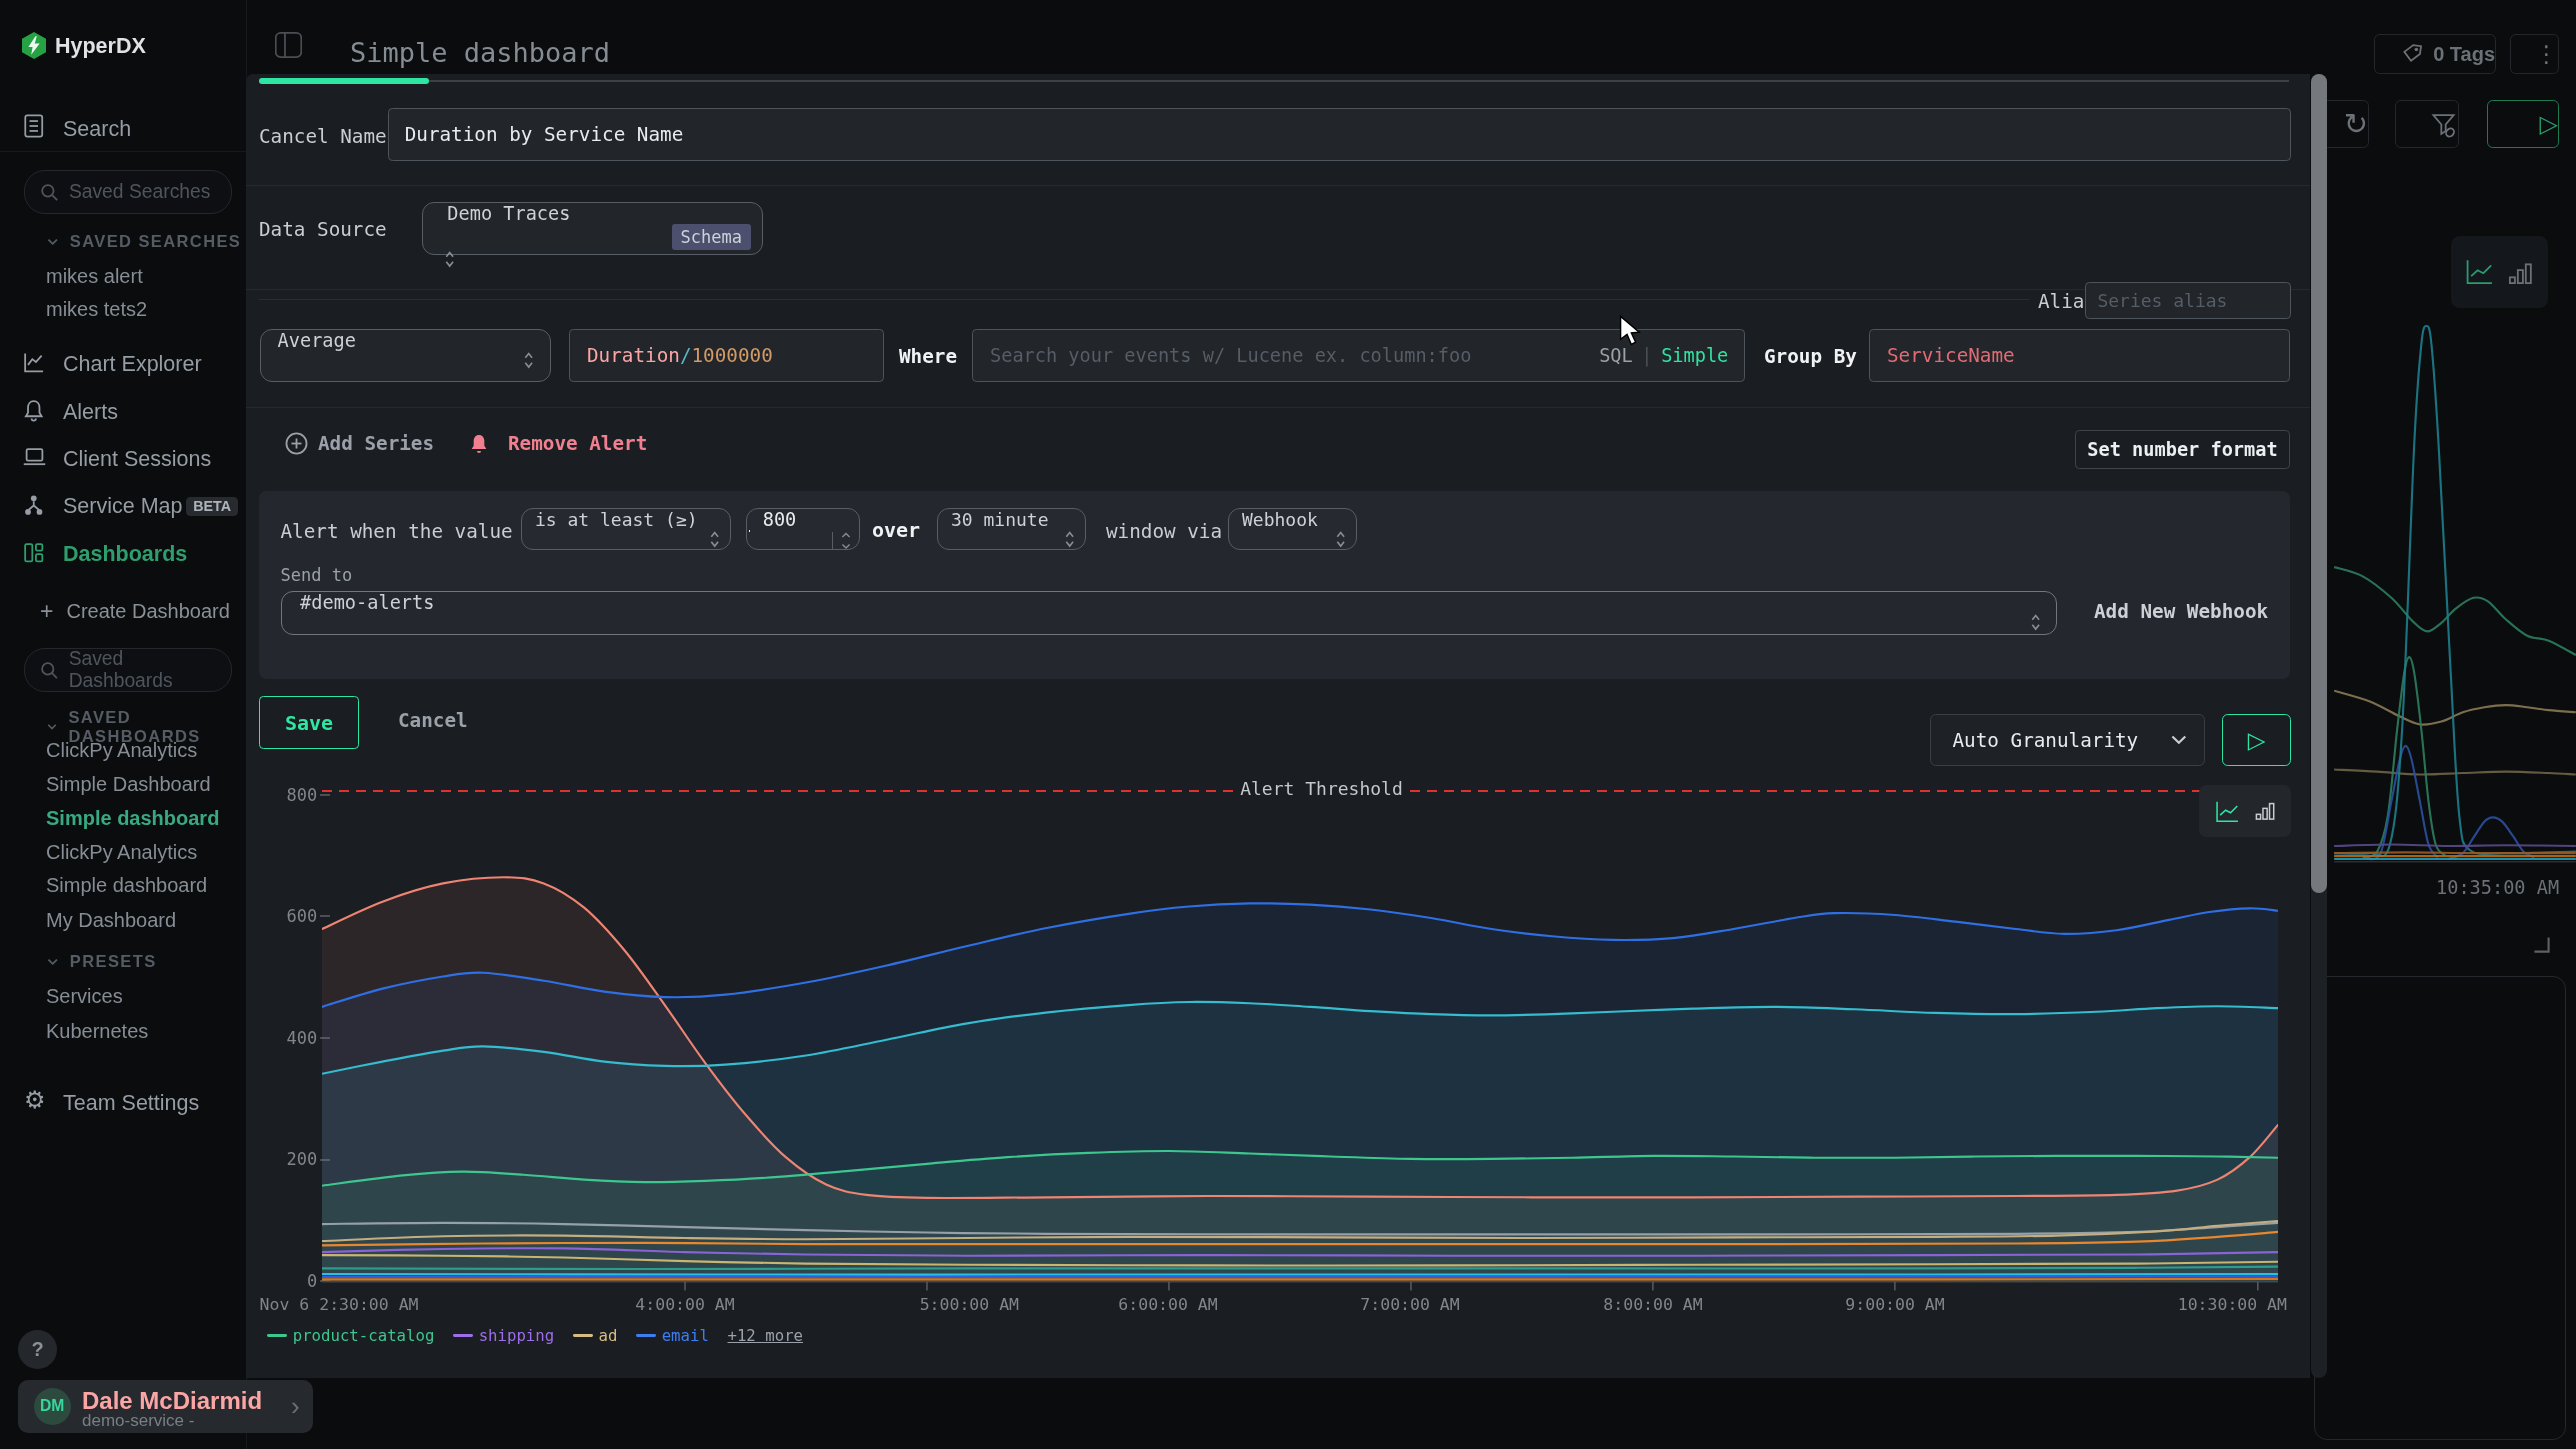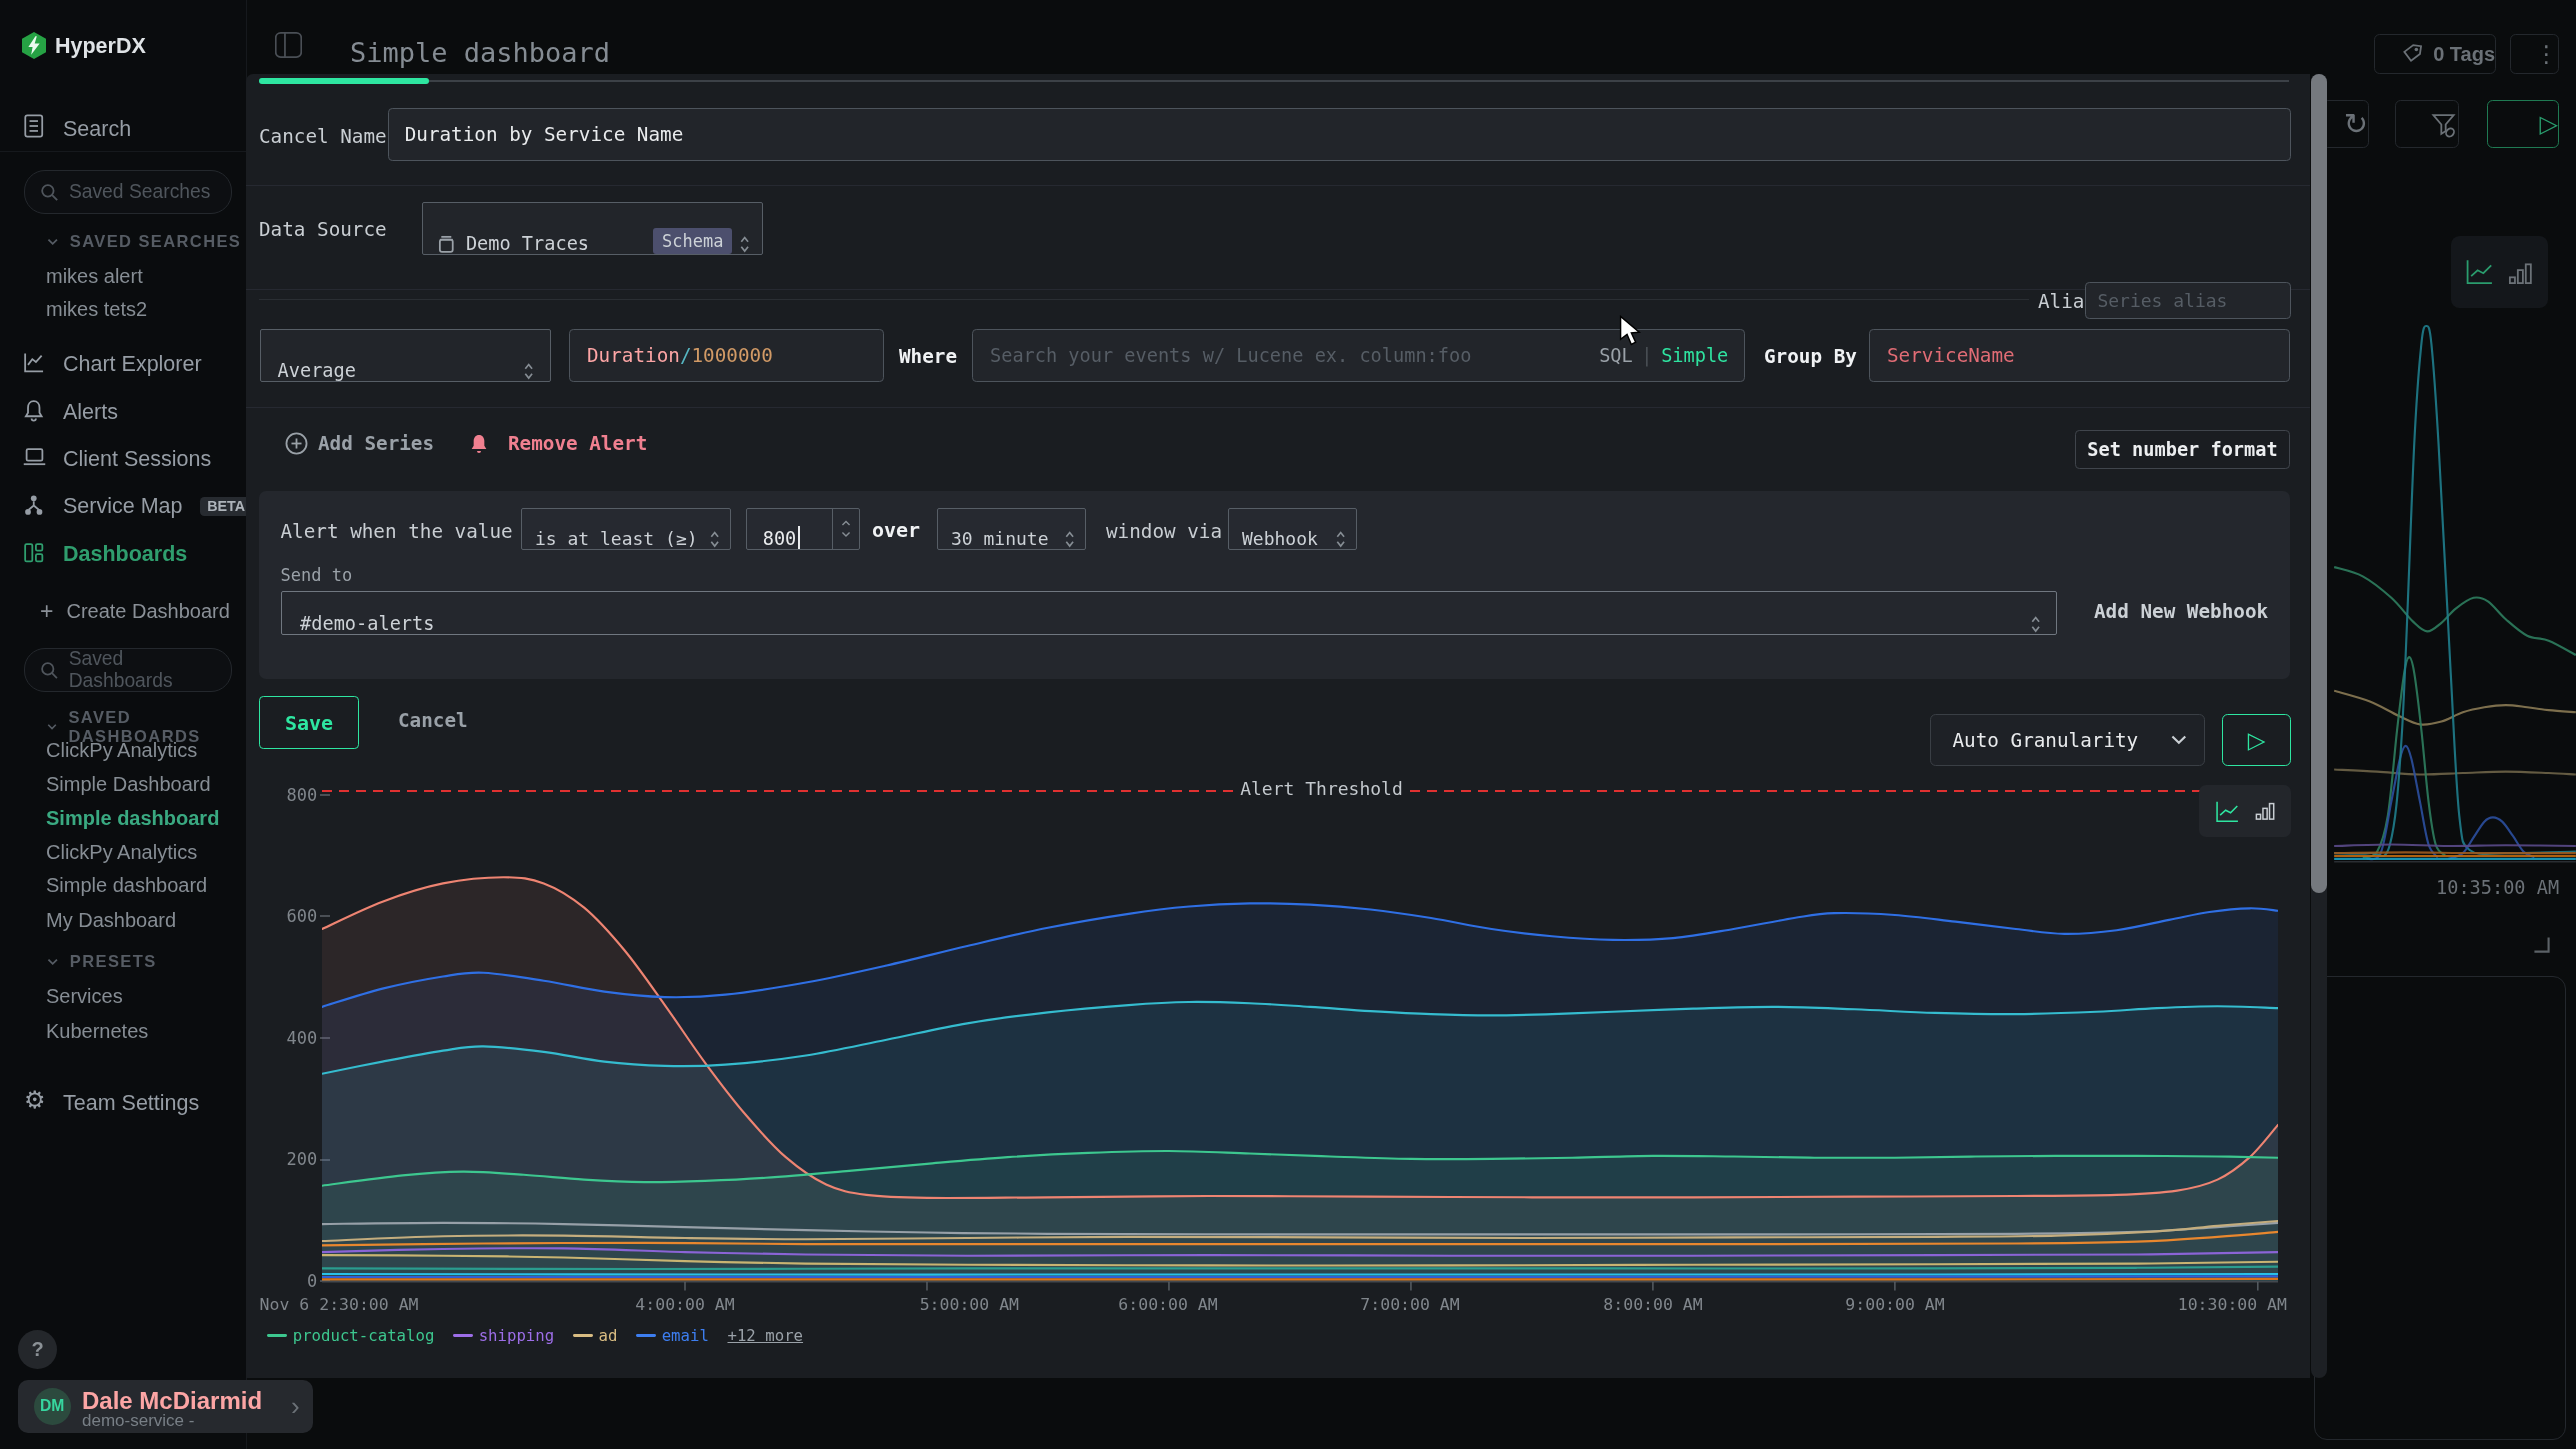--- a/index.html
+++ b/index.html
@@ -19,22 +19,22 @@
   
   .modal{position:absolute;left:246px;top:74px;width:2064px;height:1304px;background:#1a1d21;border-radius:7.2px 0 0 0;}
   .divider{position:absolute;left:0;width:2064px;height:1.4px;background:#262931;}
   .lbl{color:#c9ced3;font-size:19.3px;}
   .boldlbl{color:#f0f2f4;font-size:19.3px;font-weight:bold;}
   .inputbox{position:absolute;background:#22252a;border:1.4px solid #4d545c;border-radius:4.3px;box-sizing:border-box;
             display:flex;align-items:center;}
   .tinput{width:100%;height:100%;background:transparent;border:none;outline:none;color:#e9ebed;
           font-family:"DejaVu Sans Mono",monospace;font-size:19.3px;padding:0 0 0 15.7px;}
   .tinput::placeholder{color:#565d65;}
-  .selbox{position:absolute;background:#22252a;border:1.4px solid #575e66;border-radius:2px;box-sizing:border-box;
-          display:flex;align-items:flex-end;color:#cdd2d7;font-family:"DejaVu Sans Mono",monospace;font-size:18.6px;}
+  .selbox{position:absolute;background:#22252a;border:1.4px solid #575e66;border-radius:12px;box-sizing:border-box;
+          display:flex;align-items:flex-start;color:#cdd2d7;font-family:"DejaVu Sans Mono",monospace;font-size:18.6px;flex-direction:column;}
   .updown{width:11.4px;height:18.6px;flex:0 0 auto;}
   .updown path{stroke:#868d94;stroke-width:2;fill:none;}
   .chevdn path{stroke:#c9ced3;stroke-width:3;fill:none;}
   .axis-y{position:absolute;left:14.3px;width:57px;text-align:right;color:#80868c;font-size:17px;}
   .axis-x{position:absolute;color:#80868c;font-size:16.5px;}
   .tickdash{position:absolute;left:74px;width:10px;height:2.1px;background:#4a4f55;}
   .legend-item{display:flex;align-items:center;gap:5.7px;font-size:15.7px;}
   .legend-dash{width:20px;height:2.9px;border-radius:1.4px;}
   
   .dimbtn{position:absolute;border:1.4px solid #24282d;border-radius:5.7px;box-sizing:border-box;
@@ -107,21 +107,21 @@
 
   <div class="abs" style="left:23px;top:494px;">
     <svg width="21.5" height="23" viewBox="0 0 30 32">
         <circle cx="15" cy="6" r="4" fill="#969da5"></circle>
         <circle cx="7" cy="25" r="4" fill="#969da5"></circle>
         <circle cx="23" cy="25" r="4" fill="#969da5"></circle>
         <path d="M15 10 v6 M15 16 L8 22 M15 16 L22 22" stroke="#969da5" stroke-width="2.5" fill="none"></path>
       </svg>
   </div>
   <div class="abs side-label" style="left:63px;top:494px;">Service Map</div>
-  <div class="abs" style="left:200px;top:497px;padding:1.4px 7.2px;background:#272b30;border-radius:4.3px;color:#aeb4ba;font-size:14.3px;font-weight:bold;">BETA</div>
+  <div class="abs" style="left:186px;top:497px;padding:1.4px 7.2px;background:#272b30;border-radius:4.3px;color:#aeb4ba;font-size:14.3px;font-weight:bold;">BETA</div>
 
   <div class="abs" style="left:23px;top:542px;">
     <svg width="21.5" height="21.5" viewBox="0 0 30 30">
         <rect x="3" y="3" width="10" height="24" rx="2" fill="none" stroke="#2f9e6e" stroke-width="2.5"></rect>
         <rect x="18" y="3" width="9" height="9" rx="2" fill="none" stroke="#2f9e6e" stroke-width="2.5"></rect>
         <rect x="18" y="17" width="9" height="10" rx="2" fill="none" stroke="#2f9e6e" stroke-width="2.5"></rect>
       </svg>
   </div>
   <div class="abs side-label" style="left:63px;top:542px;color:#2f9e6e;font-weight:bold;">Dashboards</div>
 

